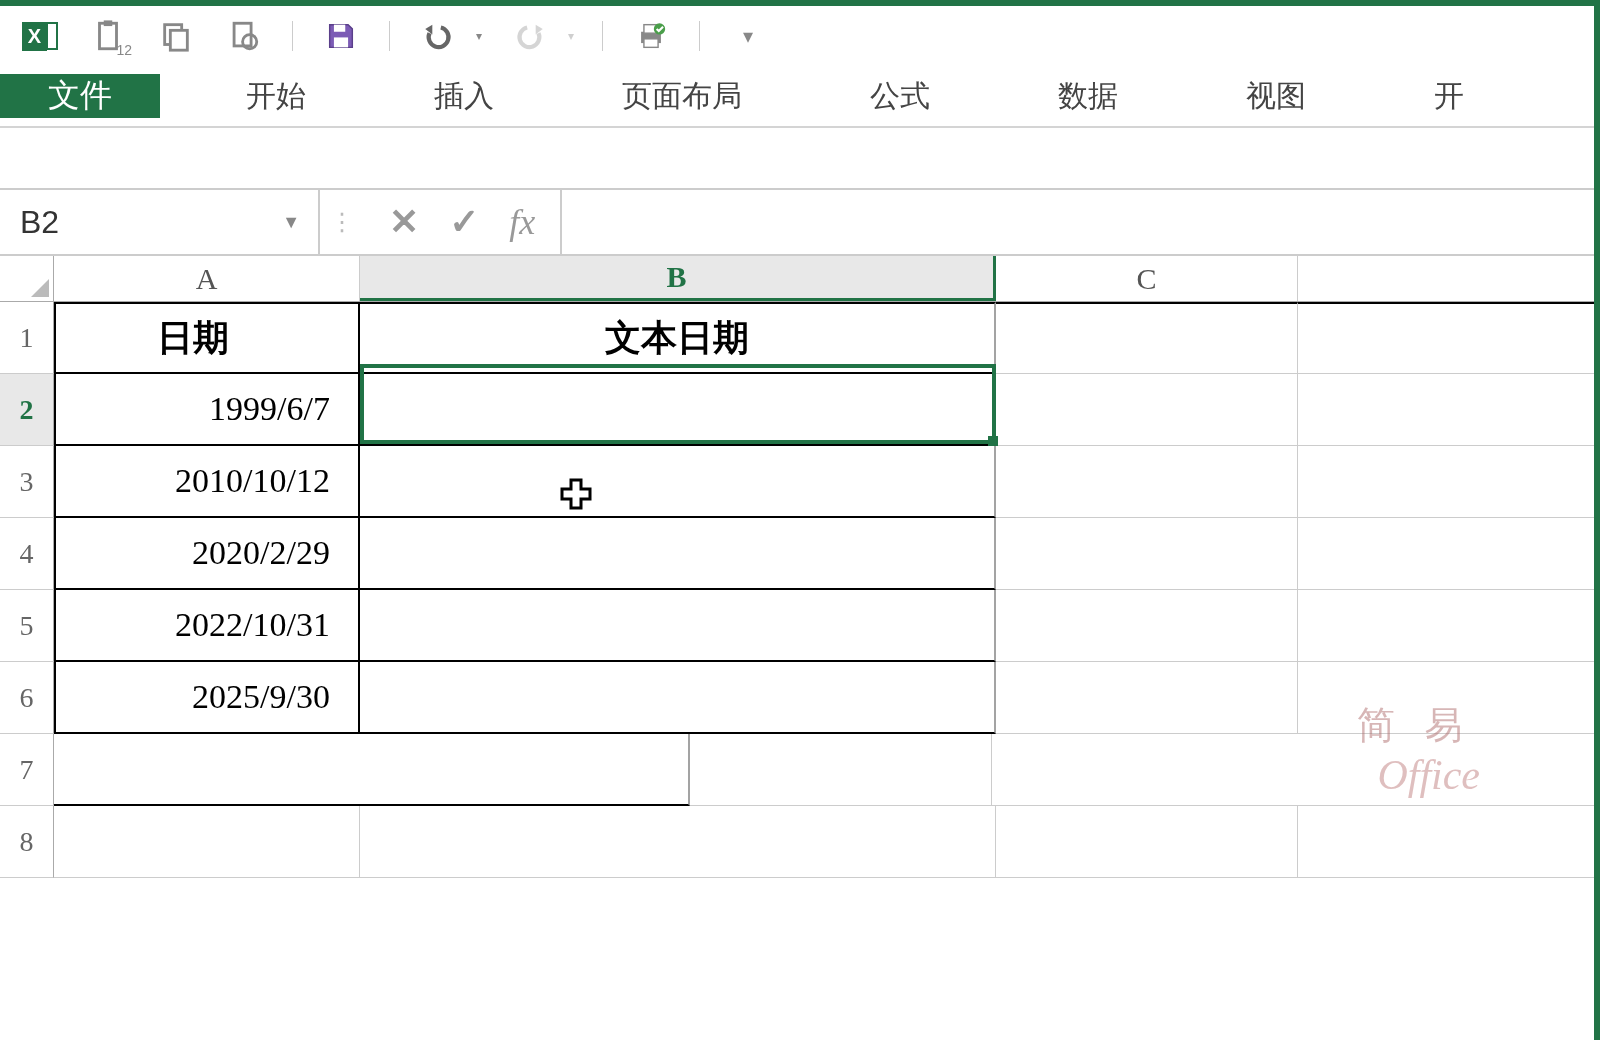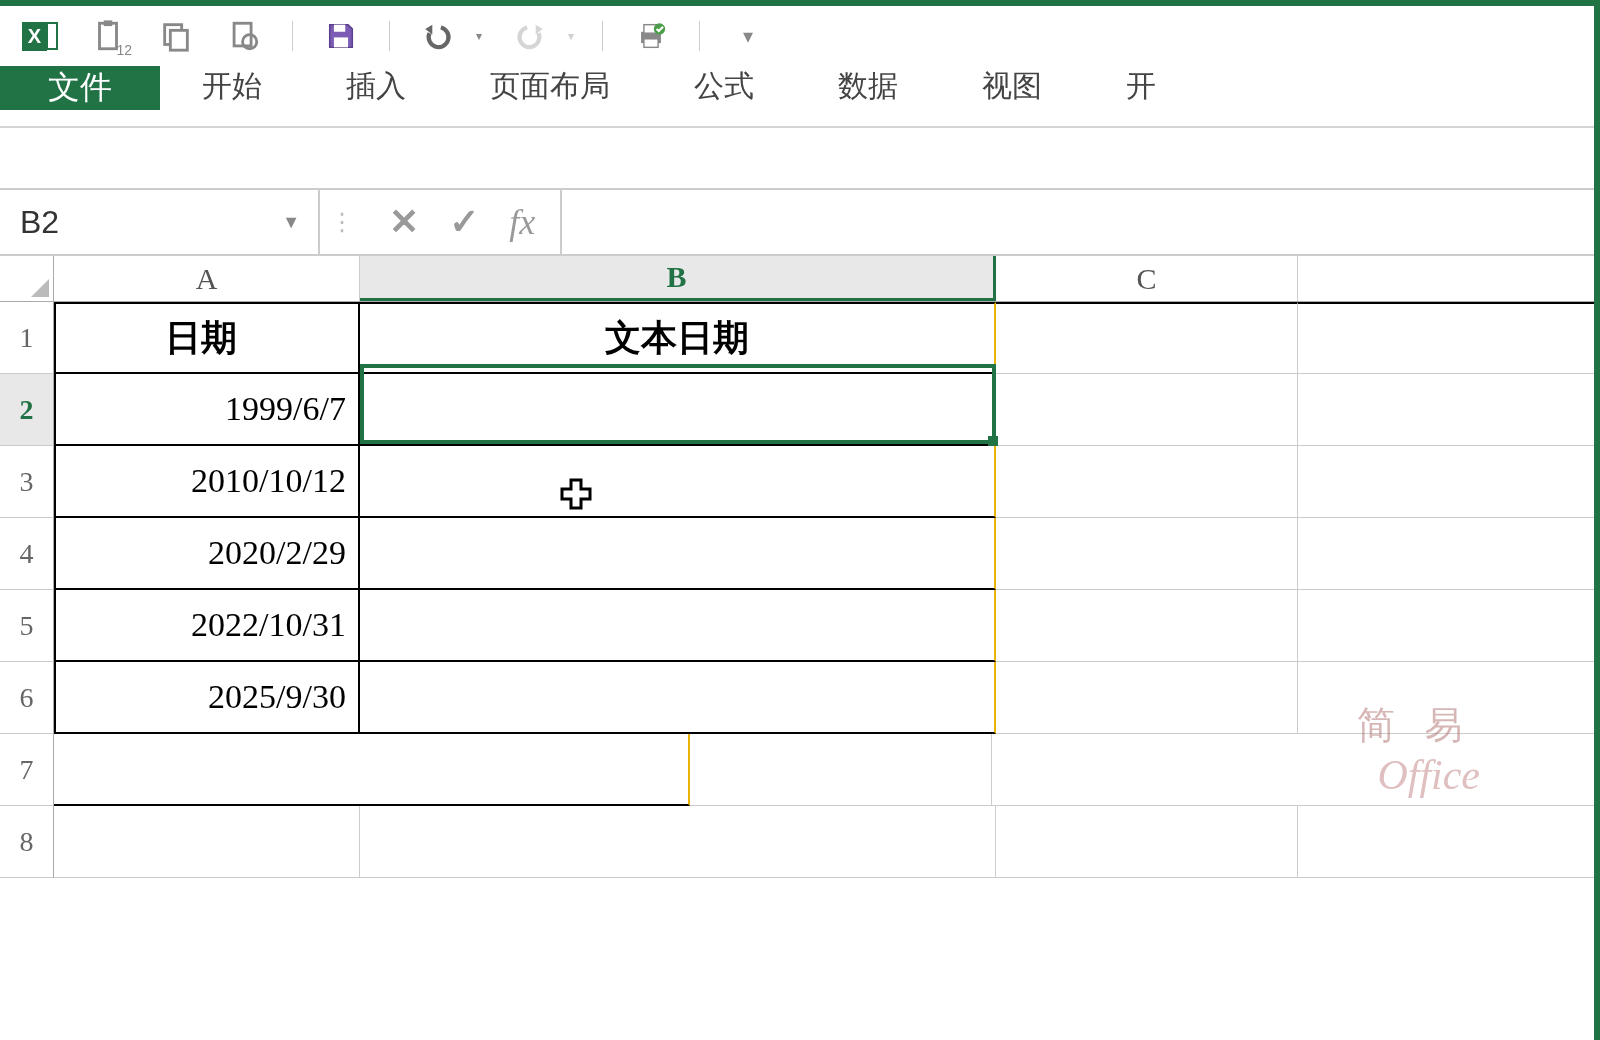--- a/index.html
+++ b/index.html
@@ -12,21 +12,21 @@
   .qat { height: 60px; display: flex; align-items: center; padding: 0 20px; gap: 28px; background: #fff; }
   .qat .icon { width: 40px; height: 40px; display: flex; align-items: center; justify-content: center; color: #666; position: relative; }
   .qat .excel-icon { color: #217346; font-weight: bold; font-size: 22px; display:flex; align-items:center; gap:2px;}
   .qat .excel-icon .x-badge { background:#217346; color:#fff; padding:3px 6px; font-size:20px; font-weight:bold; }
   .qat .excel-icon .sheet { width:12px; height:28px; background:#fff; border:2px solid #217346; margin-left:-3px;}
   .qat .sep { width:1px; height:30px; background:#ccc; }
   .qat .dropdown-caret { font-size:12px; color:#888; margin-left:-10px; }
   .qat-svg { width:34px; height:34px; }
 
   
-  .ribbon { display: flex; align-items: flex-start; height: 62px; border-bottom: 2px solid #d4d4d4; background:#fff;}
+  .ribbon { display: flex; align-items: center; height: 62px; border-bottom: 2px solid #d4d4d4; background:#fff;gap:44px;}
   .ribbon .tab { padding: 0 42px; display: flex; align-items: center; font-size: 30px; color: #444; cursor: pointer; }
   .ribbon .tab.file { background: #217346; color: #fff; padding: 0 48px; font-size: 32px;}
   
   
   .ribbon-spacer { height: 60px; }
 
   
   .formula-row { display: flex; align-items: stretch; height: 68px; border-top: 2px solid #ccc; border-bottom: 2px solid #ccc; }
   .name-box { width: 320px; display: flex; align-items: center; padding: 0 20px; font-size: 32px; color: #333; position: relative; border-right: 2px solid #ccc;}
   .name-box .caret { position: absolute; right: 18px; color:#888; font-size:18px;}
@@ -45,22 +45,22 @@
   .col-h.colA { width: 306px; }
   .col-h.colB { width: 636px; background:#e8e8e8; border-bottom:3px solid #217346; color:#217346; font-weight:bold; border-right:3px solid #217346;}
   .col-h.colC { width: 302px; }
   .col-h.colD { flex:1; }
 
   .rows { }
   .row { display: flex; height: 72px; }
   .row-h { width: 54px; border-right: 1px solid #aaa; border-bottom: 1px solid #ccc; display: flex; align-items: center; justify-content: center; font-size: 28px; color:#666; font-family:"Times New Roman",serif;}
   .row-h.active { color:#217346; font-weight:bold; background:#e8e8e8;}
   .cell { border-right: 1px solid #ccc; border-bottom: 1px solid #ccc; display: flex; align-items: center; font-size: 34px; font-family: "SimSun","Times New Roman", serif; color:#000;}
-  .cell.colA { width: 306px; justify-content:flex-end; padding-right:12px; border-right:2px solid #000; border-bottom:2px solid #000;}
-  .cell.colB { width: 636px; justify-content:center; border-right:2px solid #eab308; border-bottom:2px solid #000;}
+  .cell.colA { width: 306px; justify-content:flex-end; padding-right:28px; border-right:2px solid #000; border-bottom:2px solid #000;}
+  .cell.colB { width: 636px; justify-content:center; border-right:2px solid #a3a3a3; border-bottom:2px solid #000;}
   .cell.colC { width: 302px; }
   .cell.colD { flex:1; }
 
   .row.header-row .cell { font-weight: bold; font-size:36px; justify-content:center; border-top:2px solid #000;}
   .row.header-row .cell.colA { justify-content:center; border-left:2px solid #000;}
   .row.r2 .cell.colA,.row.r3 .cell.colA,.row.r4 .cell.colA,.row.r5 .cell.colA,.row.r6 .cell.colA,.row.r7 .cell.colA { border-left:2px solid #000;}
   .row.r8 .cell.colA,.row.r8 .cell.colB { border:none; border-right:1px solid #ccc; border-bottom:1px solid #ccc;}
   .row.r8 .cell.colA { border-left:none;}
 
   

